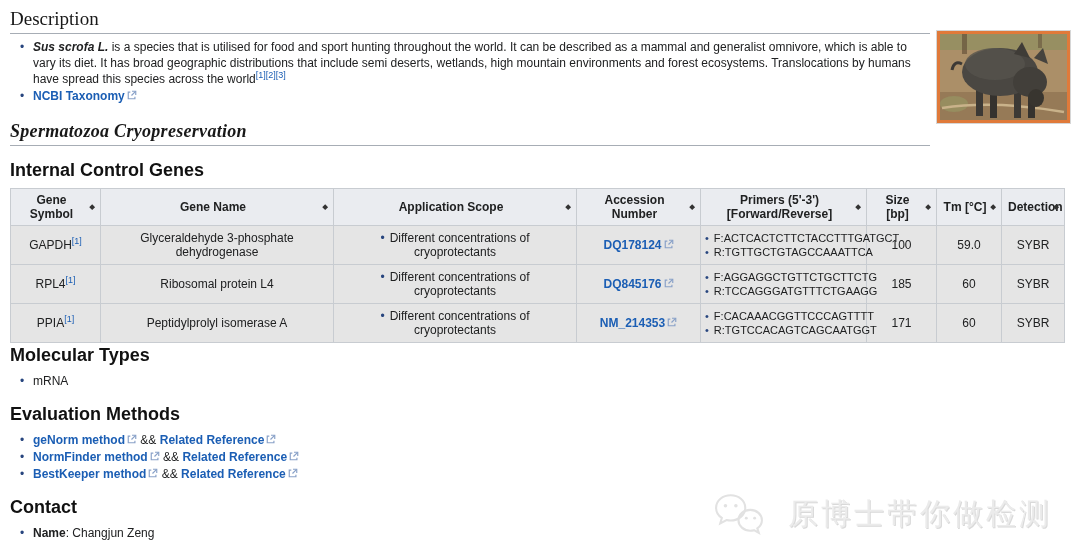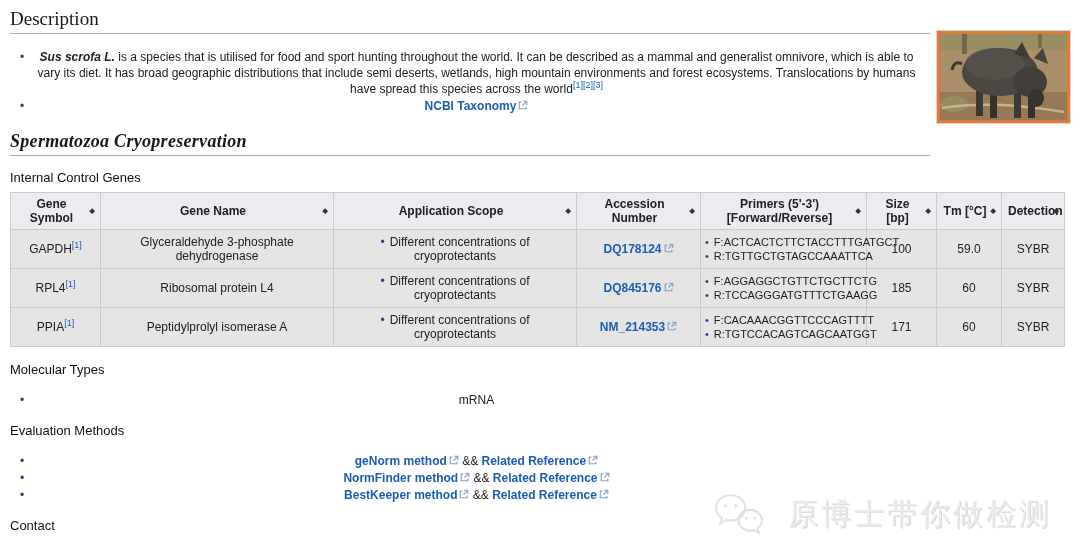--- a/index.html
+++ b/index.html
@@ -6,24 +6,24 @@
   html,body { width:1080px; height:548px; background:#fff; overflow:hidden; }
   body { font-family:"Liberation Sans", sans-serif; font-size:12px; color:#202122; position:relative; }
   .page { padding:4px 10px 0 10px; }
 
   
   h2.wiki {
     font-family:"Liberation Serif", serif; font-weight:400; font-size:19px; color:#181818;
     border-bottom:1px solid #a7adb5; padding-bottom:3px; width:920px; margin-top:4px;
   }
   h2.wiki.bolditalic { font-weight:700; font-style:italic; font-size:18px; margin-top:17px; letter-spacing:.3px; }
-  h3.sub { font-size:13px; font-weight:400; color:#111; margin:14px 0 7px 0; }
-
-  
-  ul.blist { list-style:none; margin:15px 0 0 10px;text-align:center; }
+  h3.sub { font-size:18px; font-weight:700; color:#111; margin:14px 0 7px 0; }
+
+  
+  ul.blist { list-style:none; margin:5px 0 0 10px; }
   ul.blist li { position:relative; padding-left:13px; line-height:16px; margin-bottom:1px; width:900px; }
   ul.blist li::before { content:"•"; position:absolute; left:0; top:0; color:#27457e; font-size:12px; }
 
   a.lnk { color:#1b5eb4; text-decoration:none; cursor:pointer; }
   a.b { font-weight:700; }
   sup.ref { font-size:9px; vertical-align:super; line-height:0; }
   sup.ref a { color:#1b5eb4; text-decoration:none; }
   .species { font-weight:700; font-style:italic; }
   .bold { font-weight:700; }
 
@@ -173,21 +173,21 @@
             <div class="pline"><span class="cbul">•</span><span>F:CACAAACGGTTCCCAGTTTT</span></div>
             <div class="pline"><span class="cbul">•</span><span>R:TGTCCACAGTCAGCAATGGT</span></div>
           </td>
         <td>171</td>
         <td>60</td>
         <td>SYBR</td>
       </tr>
     </tbody>
   </table>
 
-  <h3 class="sub" style="margin-top:15px">Molecular Types</h3>
+  <h3 class="sub" style="margin-top:2px">Molecular Types</h3>
   <ul class="blist">
     <li>mRNA</li>
   </ul>
 
   <h3 class="sub" style="margin-top:15px">Evaluation Methods</h3>
   <ul class="blist">
     <li><a class="lnk b">geNorm method</a><svg class="ext" width="10" height="10" viewBox="0 0 12 12">
           <path d="M6 1.5h4.5V6" fill="none" stroke="#89a1c8" stroke-width="1.4"></path>
           <path d="M10.3 1.7 5.4 6.6" stroke="#89a1c8" stroke-width="1.4"></path>
           <path d="M4 2.5H1.5v8h8V8" fill="none" stroke="#89a1c8" stroke-width="1.4"></path>

